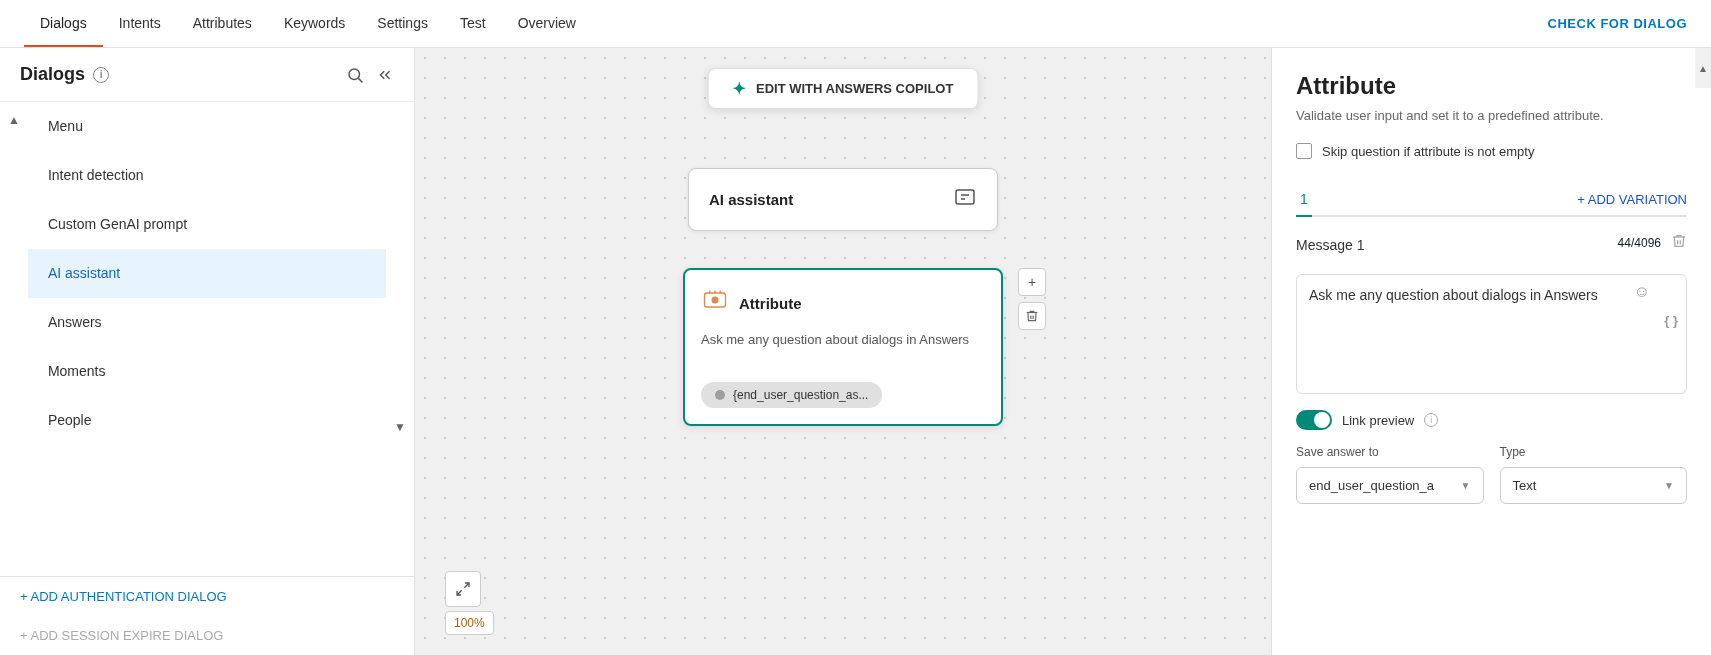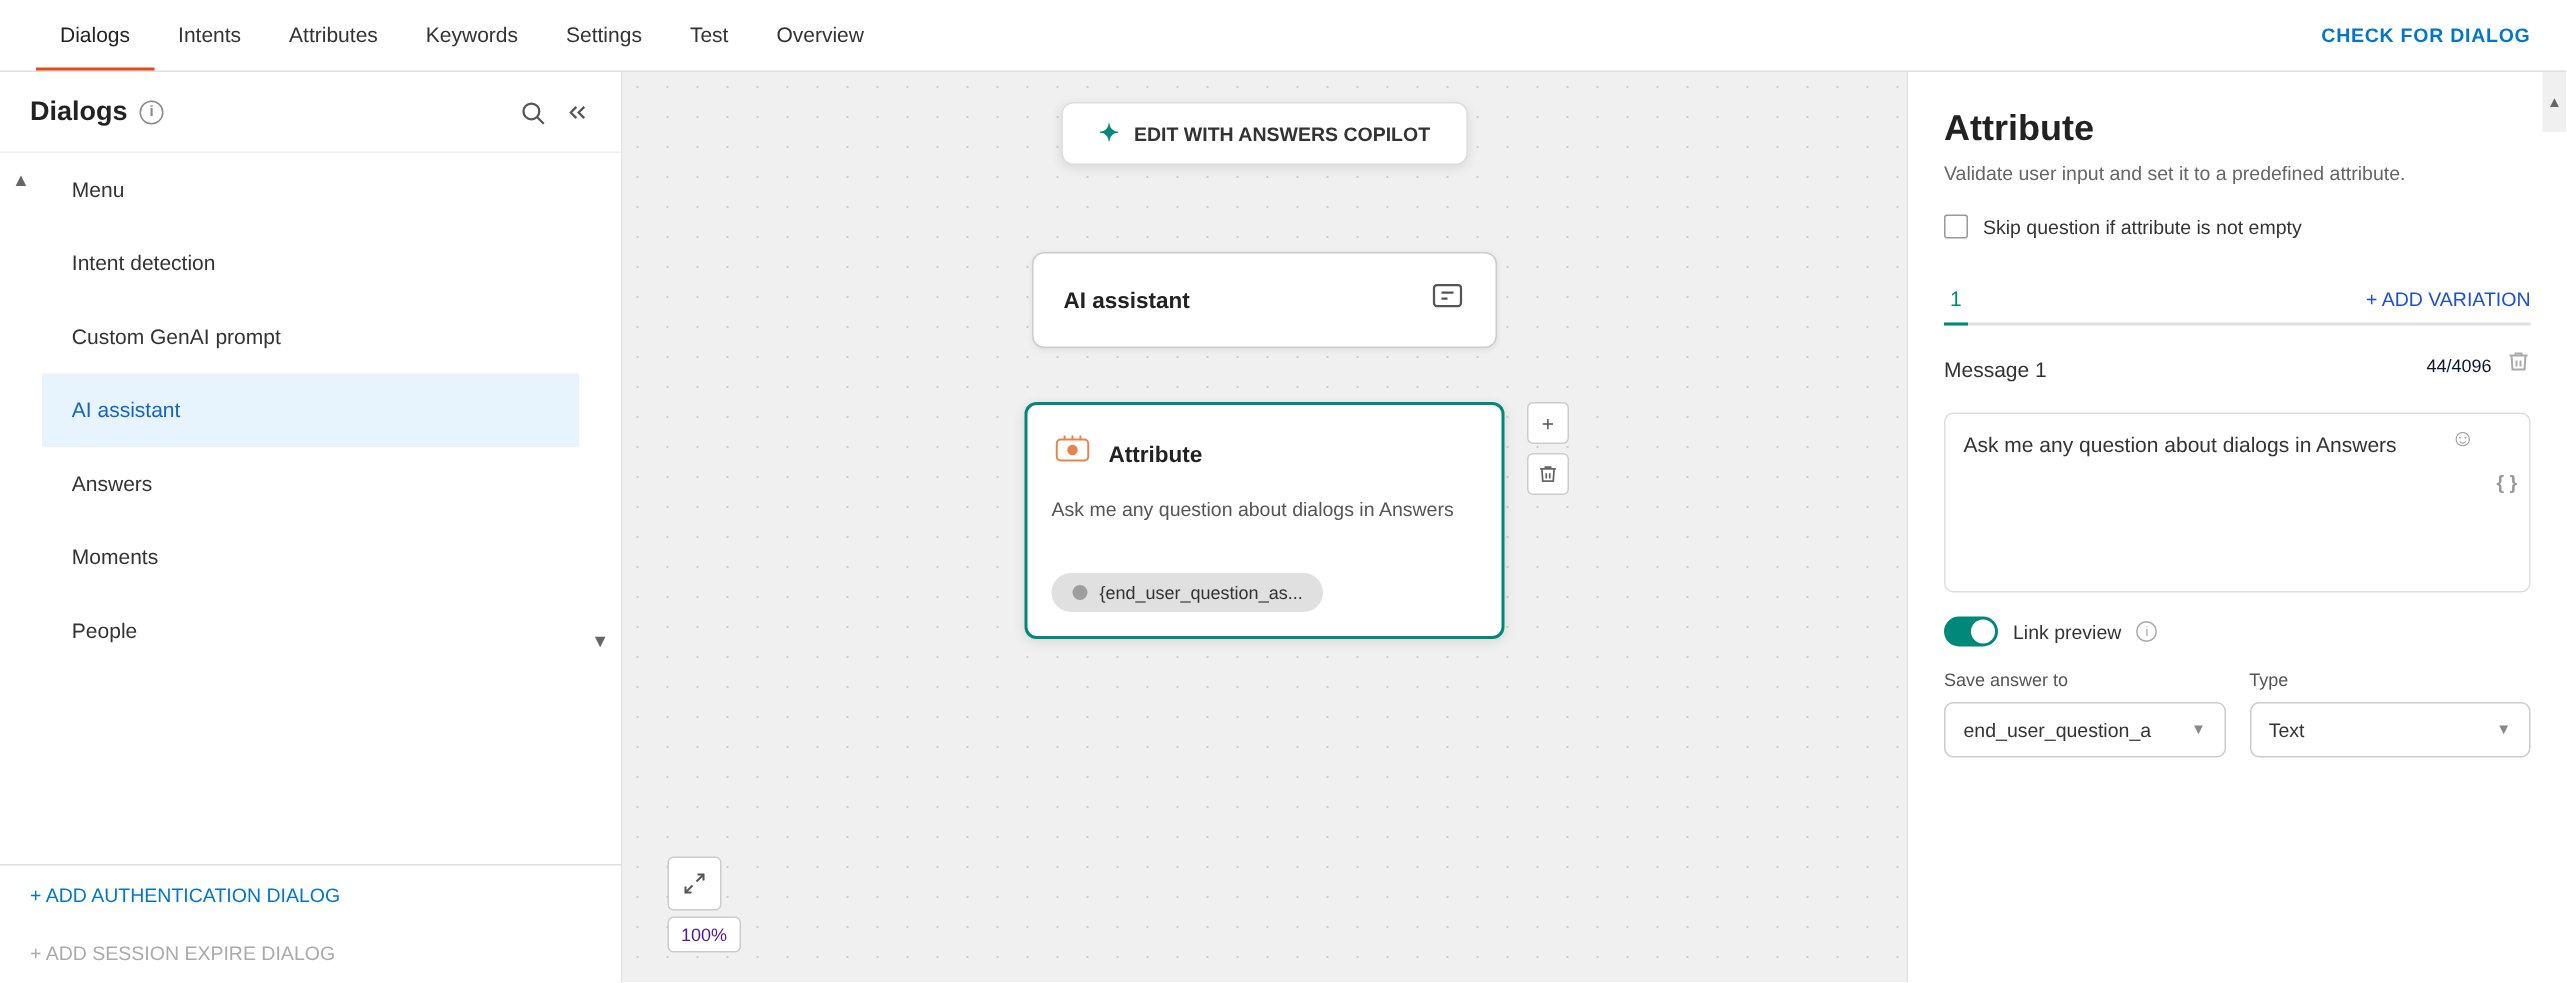--- a/index.html
+++ b/index.html
@@ -105,21 +105,21 @@
 
     
     .canvas-toolbar {
       position: absolute; bottom: 20px; left: 30px;
       display: flex; flex-direction: column; gap: 4px;
     }
     .canvas-btn {
       width: 36px; height: 36px; background: #fff; border: 1px solid #ccc; border-radius: 4px;
       display: flex; align-items: center; justify-content: center; cursor: pointer; font-size: 14px; color: #555;
     }
-    .zoom-label { background: #fff; border: 1px solid #ccc; border-radius: 4px; padding: 4px 8px; font-size: 12px; color: #4c1d95; text-align: center; }
+    .zoom-label { background: #fff; border: 1px solid #ccc; border-radius: 4px; padding: 4px 8px; font-size: 12px; color: #a16207; text-align: center; }
 
     
     .right-panel {
       width: 440px; flex-shrink: 0; border-left: 1px solid #e0e0e0;
       display: flex; flex-direction: column; overflow-y: auto; padding: 24px 24px 16px;
       position: relative;
     }
     .panel-scroll-top { position: absolute; top: 0; right: 0; width: 16px; height: 40px; background: #f0f0f0; display: flex; align-items: center; justify-content: center; cursor: pointer; font-size: 10px; color: #666; }
 
     .panel-title { font-size: 24px; font-weight: 700; color: #222; margin-bottom: 8px; }

